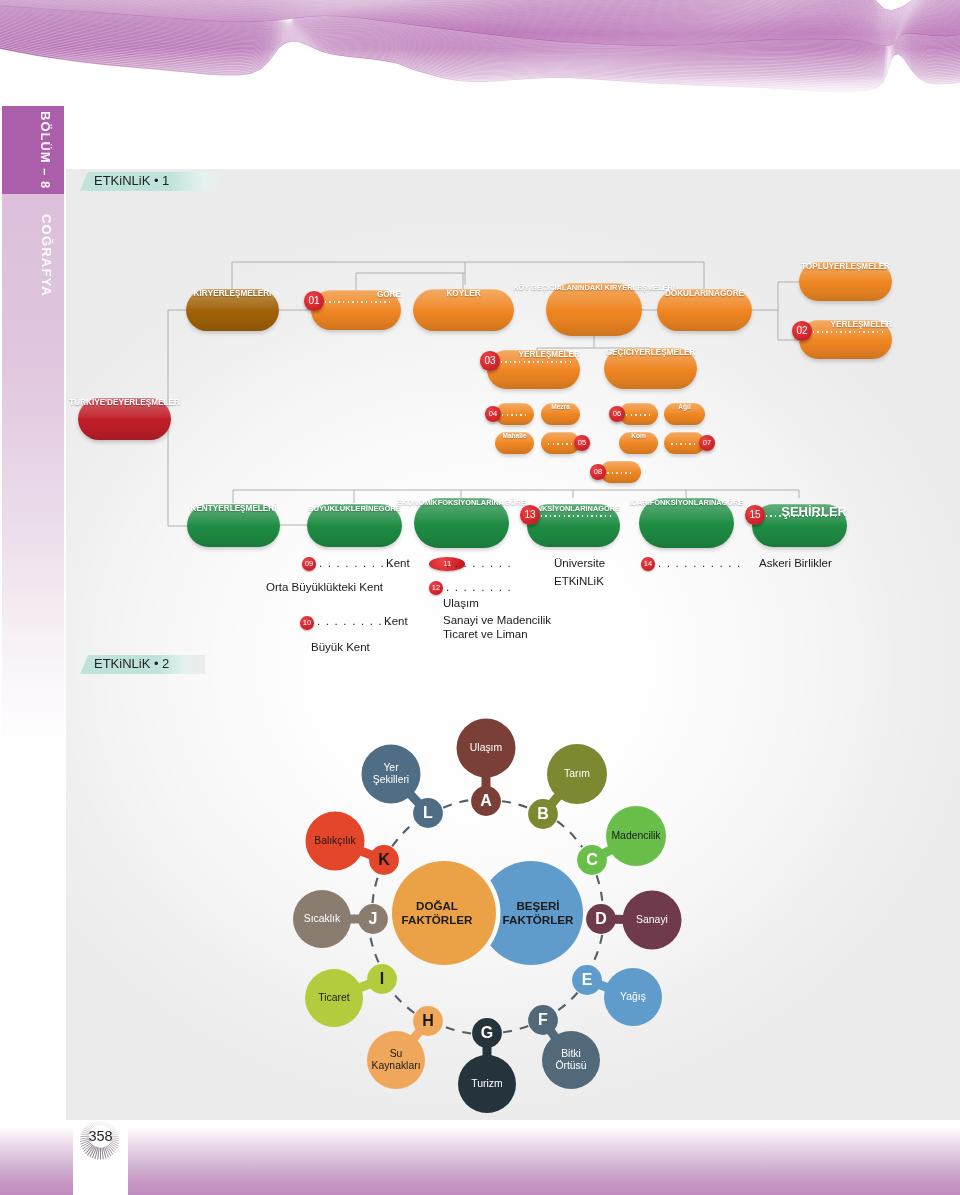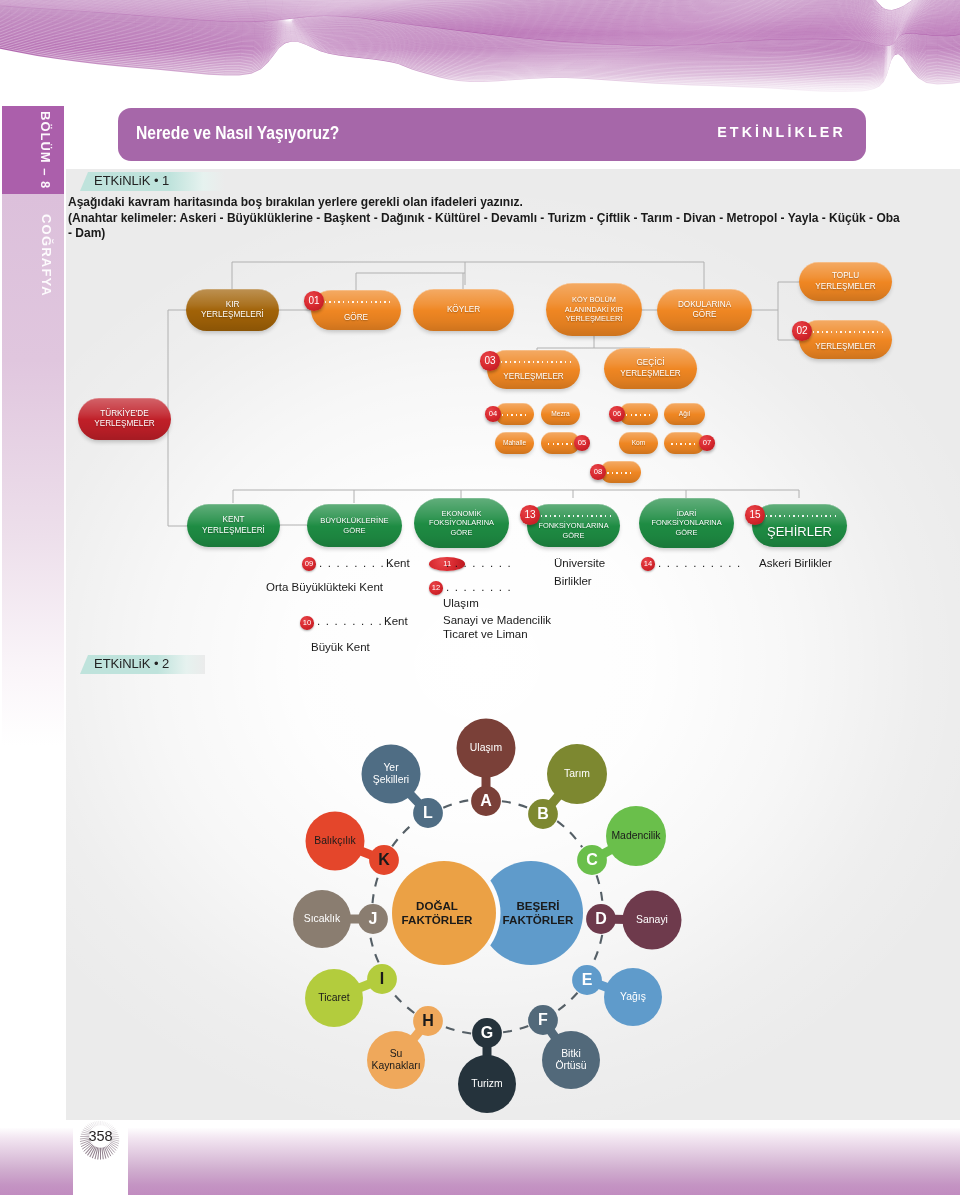--- a/index.html
+++ b/index.html
@@ -34,22 +34,22 @@
   .ptext{position:absolute;font-size:12px;font-weight:bold;color:#1a1a1a;line-height:15.5px;}
   
   .botband{position:absolute;left:0;top:1128px;width:960px;height:67px;
      background:linear-gradient(to bottom,#fefdfe 0%,#f3e7f2 14%,#e3cde2 36%,#d0aecf 62%,#c494c3 85%,#c18cc0 100%);}
   .pagebox{position:absolute;left:73px;top:1120px;width:55px;height:75px;background:#fff;}
   .pagenum{position:absolute;left:70px;top:1107px;width:61px;height:60px;}
   .pagenum .n{position:absolute;left:0;top:0;width:61px;height:59px;line-height:59px;text-align:center;
      font-size:14.5px;color:#231f20;}
   
   #cmap{position:absolute;left:0;top:0;width:960px;height:1195px;}
-  .nd{position:absolute;box-sizing:border-box;display:flex;flex-direction:column;
-      align-items:center;justify-content:center;color:#fff;font-weight:normal;text-align:center;
+  .nd{position:absolute;box-sizing:border-box;display:flex;flex-direction:row;
+      justify-content:center;color:#fff;font-weight:bold;text-align:center;
       text-shadow:0 1px 1.3px rgba(0,0,0,.30);}
   .nd .ln{line-height:1.28;white-space:nowrap;}
   .nd::before{content:"";position:absolute;left:0;top:0;width:100%;height:100%;border-radius:inherit;
      background:linear-gradient(to bottom,rgba(255,255,255,.30) 0%,rgba(255,255,255,.10) 38%,
         rgba(255,255,255,0) 52%,rgba(0,0,0,.06) 78%,rgba(0,0,0,.14) 100%);pointer-events:none;}
   .nd.red{background:#c01f28;
      box-shadow:0 3px 4px -1px rgba(0,0,0,.22), inset 0 0.5px 0 rgba(255,255,255,.4);}
   .nd.orangedark{background:#a16207;
      box-shadow:0 3px 4px -1px rgba(0,0,0,.2), inset 0 0.5px 0 rgba(255,255,255,.4);}
   .nd.orange{background:#ef8622;
@@ -244,24 +244,20 @@
       </g>
     </svg>
 
   <div class="side-chapter">
     <span>BÖLÜM – 8</span>
   </div>
   <div class="side-subject">
     <span>COĞRAFYA</span>
   </div>
 
-  <div class="hdr">
-    <div class="t">Nerede ve Nasıl Yaşıyoruz?</div>
-    <div class="r">ETKİNLİKLER</div>
-  </div>
 
   <div class="panel"></div>
 
   <svg id="cmap-lines" style="position:absolute;left:0;top:0;width:960px;height:1195px;" viewBox="0 0 960 1195">
       <path d="M168,310 L168,526" stroke="#b0b0b0" stroke-width="1" fill="none"></path>
       <path d="M168,310 L186,310" stroke="#b0b0b0" stroke-width="1" fill="none"></path>
       <path d="M168,526 L187,526" stroke="#b0b0b0" stroke-width="1" fill="none"></path>
       <path d="M171,419 L168,419" stroke="#b0b0b0" stroke-width="1" fill="none"></path>
       <path d="M232,262 L704,262" stroke="#b0b0b0" stroke-width="1" fill="none"></path>
       <path d="M232,262 L232,289" stroke="#b0b0b0" stroke-width="1" fill="none"></path>
@@ -300,21 +296,21 @@
       </div>
       <div class="nd orange" style="left: 311px; top: 290px; width: 90px; height: 40px; border-radius: 20px; font-size: 8.2px; justify-content: flex-end; padding-bottom: 6.4px;">
         <div class="ln">GÖRE</div>
         <div class="dots" style="left: 9px; top: 11px; width: 72px;"></div>
       </div>
       <div class="bdg" style="left: 304.2px; top: 291.2px; width: 19.6px; height: 19.6px; line-height: 19.6px; font-size: 10px;">01</div>
       <div class="nd orange" style="left: 413px; top: 289px; width: 101px; height: 42px; border-radius: 21px; font-size: 8.2px;">
         <div class="ln">KÖYLER</div>
       </div>
       <div class="nd orange" style="left: 546px; top: 283px; width: 96px; height: 53px; border-radius: 26.5px; font-size: 7.4px;">
-        <div class="ln">KÖY BÖLÜM</div>
+        <div class="ln">KÖY GEÇİCİ</div>
         <div class="ln">ALANINDAKİ KIR</div>
         <div class="ln">YERLEŞMELERİ</div>
       </div>
       <div class="nd orange" style="left: 657px; top: 289px; width: 95px; height: 42px; border-radius: 21px; font-size: 8.2px;">
         <div class="ln">DOKULARINA</div>
         <div class="ln">GÖRE</div>
       </div>
       <div class="nd orange" style="left: 799px; top: 262px; width: 93px; height: 39px; border-radius: 19.5px; font-size: 8.2px;">
         <div class="ln">TOPLU</div>
         <div class="ln">YERLEŞMELER</div>
@@ -408,31 +404,30 @@
       <div class="lbl-dots" style="left: 317px; top: 615px;">. . . . . . . . .</div>
       <div class="lbl-txt" style="left: 384px; top: 615px;">Kent</div>
       <div class="rbdg" style="left: 429.2px; top: 557.2px; width: 36px; height: 13.6px; line-height: 14.1px; font-size: 7.6px;">11</div>
       <div class="lbl-dots" style="left: 446px; top: 556.5px;">. . . . . . . .</div>
       <div class="rbdg" style="left: 429.2px; top: 581.2px; width: 13.6px; height: 13.6px; line-height: 14.1px; font-size: 7.6px;">12</div>
       <div class="lbl-dots" style="left: 446px; top: 580.5px;">. . . . . . . .</div>
       <div class="lbl-txt" style="left: 443px; top: 597px;">Ulaşım</div>
       <div class="lbl-txt" style="left: 443px; top: 613.5px;">Sanayi ve Madencilik</div>
       <div class="lbl-txt" style="left: 443px; top: 628px;">Ticaret ve Liman</div>
       <div class="lbl-txt" style="left: 554px; top: 556.5px;">Üniversite</div>
-      <div class="lbl-txt" style="left: 554px; top: 575px;">Birlikler</div>
+      <div class="lbl-txt" style="left: 554px; top: 575px;">ETKiNLiK</div>
       <div class="rbdg" style="left: 641.2px; top: 557.2px; width: 13.6px; height: 13.6px; line-height: 14.1px; font-size: 7.6px;">14</div>
       <div class="lbl-dots" style="left: 658px; top: 556.5px;">. . . . . . . . . .</div>
       <div class="lbl-txt" style="left: 759px; top: 556.5px;">Askeri Birlikler</div>
     </div>
 
   <div class="act" style="left:80px;top:172px;width:145px;">
     <div class="bar"></div>
     <div class="lbl">ETKiNLiK • 1</div>
   </div>
-  <div class="ptext" id="a1text" style="left:68px;top:195px;width:880px;">Aşağıdaki kavram haritasında boş bırakılan yerlere gerekli olan ifadeleri yazınız.<br>(Anahtar kelimeler: Askeri - Büyüklüklerine - Başkent - Dağınık - Kültürel - Devamlı - Turizm - Çiftlik - Tarım - Divan - Metropol - Yayla - Küçük - Oba<br> - Dam)</div>
 
   <div class="act" style="left:80px;top:655px;width:125px;">
     <div class="bar"></div>
     <div class="lbl">ETKiNLiK • 2</div>
   </div>
 
   <svg id="vdiag-svg" style="position:absolute;left:0;top:0;width:960px;height:1195px;" viewBox="0 0 960 1195">
       <path d="M501.9,801.2 A112.8,112.8 0 0 1 528.3,807.9" stroke="#555f66" stroke-width="2.1" stroke-dasharray="9 8" fill="none"></path>
       <path d="M557.2,821.1 A115.3,115.3 0 0 1 582.2,847.2" stroke="#555f66" stroke-width="2.1" stroke-dasharray="9 8" fill="none"></path>
       <path d="M596.6,875.4 A115.4,115.4 0 0 1 602.5,903.2" stroke="#555f66" stroke-width="2.1" stroke-dasharray="9 8" fill="none"></path>

